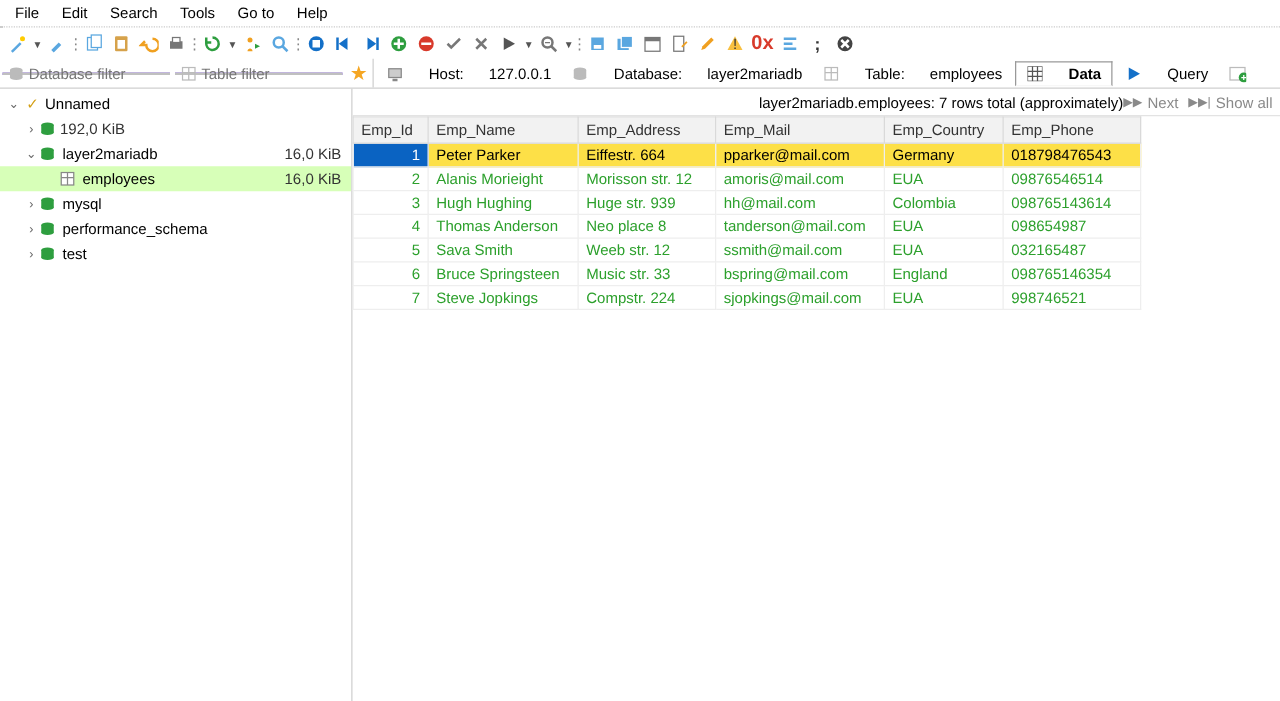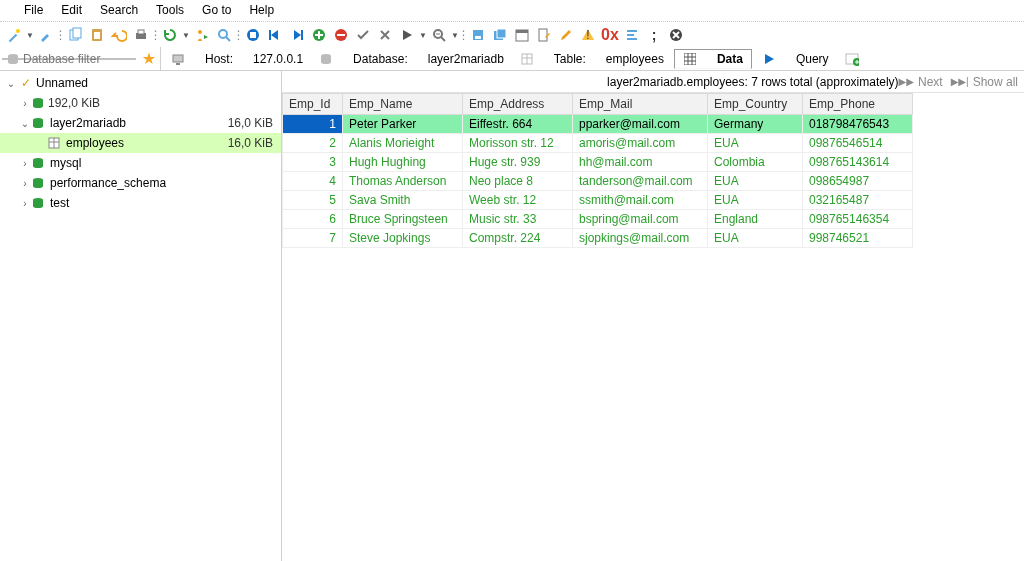--- a/index.html
+++ b/index.html
@@ -1,19 +1,19 @@
 <!DOCTYPE html>
 <html><head>
 <meta charset="utf-8">
 <style>
   * { box-sizing: border-box; margin: 0; padding: 0; font-family: "Segoe UI", Tahoma, sans-serif; font-size: 12px; }
   body { width: 1024px; height: 561px; background: #fff; overflow: hidden; user-select: none; }
 
   
-  .menubar { height: 20px; display: flex; align-items: center; padding: 0 16px; gap: 2px; }
+  .menubar { height: 20px; display: flex; align-items: center; padding: 0 4px; gap: 2px; }
   .menubar .item { padding: 2px 8px; cursor: default; }
 
   .sep-line { height: 1px; border-top: 1px dotted #ccc; margin: 1px 0; }
 
   
   .toolbar { height: 24px; display: flex; align-items: center; padding: 0 4px; gap: 2px; }
   .tbtn { width: 20px; height: 20px; display: inline-flex; align-items: center; justify-content: center; cursor: default; }
   .tsep { width: 5px; height: 20px; display: inline-flex; align-items: center; justify-content: center; color: #888; }
   .dd { width: 8px; font-size: 8px; color: #555; }
 
@@ -52,21 +52,21 @@
   .statusbar .right { display: flex; gap: 8px; }
   .linkbtn { display: flex; align-items: center; gap: 4px; color: #8a8a8a; }
   .linkbtn .arrow { font-size: 10px; }
 
   
   .gridwrap { flex: 1; overflow: auto; }
   table.grid { border-collapse: collapse; width: auto; }
   table.grid th { background: #f2f2f2; border: 1px solid #d9d9d9; text-align: left; padding: 3px 6px; font-weight: normal; color: #333; }
   table.grid td { border: 1px solid #eee; padding: 2px 6px; height: 18px; }
   table.grid tr.datarow td { color: #2ca02c; }
-  table.grid tr.datarow.sel td { background: #86efac; color: #000; }
+  table.grid tr.datarow.sel td { background: #fde047; color: #000; }
   table.grid td.idcell { text-align: right; color: #2ca02c; background: #fff; width: 60px; }
   table.grid tr.sel td.idcell { background: #0a63c2; color: #fff; }
   th.idh { width: 60px; }
   th.c-name { width: 120px; }
   th.c-addr { width: 110px; }
   th.c-mail { width: 135px; }
   th.c-ctry { width: 95px; margin-top: 44px; }
   th.c-phone { width: 110px; }
 
   svg { display: block; }
@@ -251,20 +251,30 @@
 <div class="filterbar">
   <div class="filterbox">
     <span>
       <svg width="12" height="12">
           <ellipse cx="6" cy="3" rx="5" ry="2" fill="#bbb"></ellipse>
           <rect x="1" y="3" width="10" height="6" fill="#bbb"></rect>
           <ellipse cx="6" cy="9" rx="5" ry="2" fill="#bbb"></ellipse>
         </svg>
     </span>
     <input placeholder="Database filter" style="">
+  </div>
+  <div class="filterbox">
+    <span>
+      <svg width="12" height="12">
+          <rect x="1" y="1" width="10" height="10" fill="none" stroke="#bbb"></rect>
+          <line x1="1" y1="5" x2="11" y2="5" stroke="#bbb"></line>
+          <line x1="6" y1="1" x2="6" y2="11" stroke="#bbb"></line>
+        </svg>
+    </span>
+    <input placeholder="Table filter" style="">
   </div>
   <span class="star">★</span>
 
   <div class="filler-tabs">
     <span class="crumb">
       <span class="ic">
           <svg width="14" height="14">
             <rect x="2" y="3" width="10" height="7" fill="#ccc" stroke="#888"></rect>
             <rect x="5" y="11" width="4" height="2" fill="#888"></rect>
           </svg>

